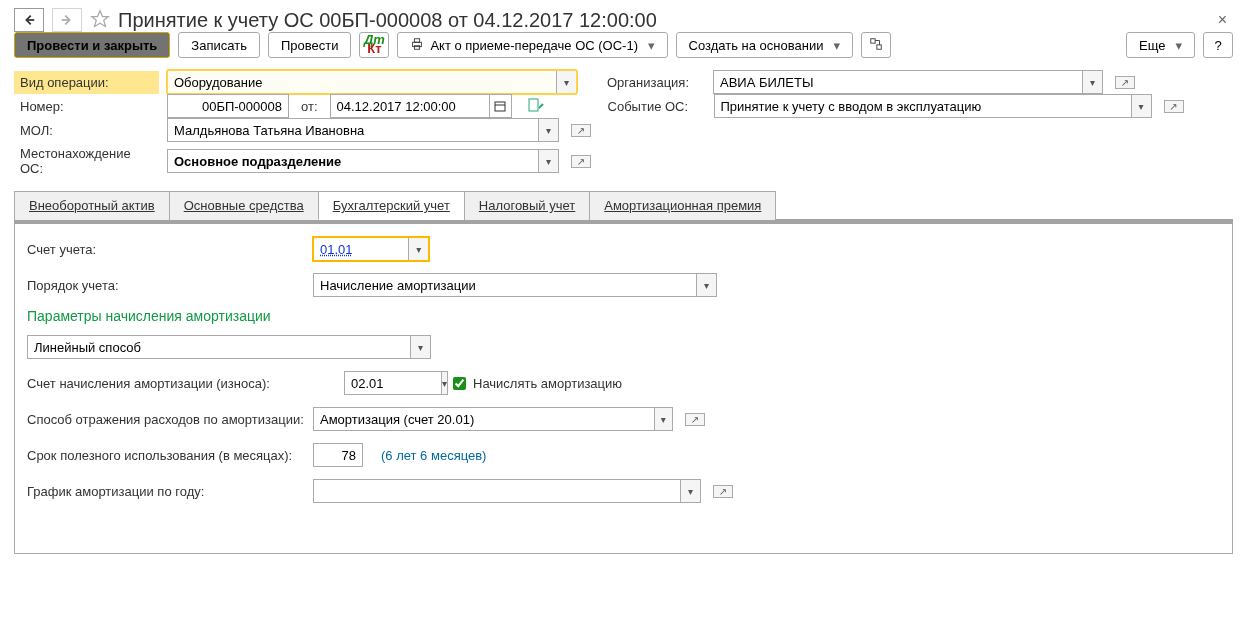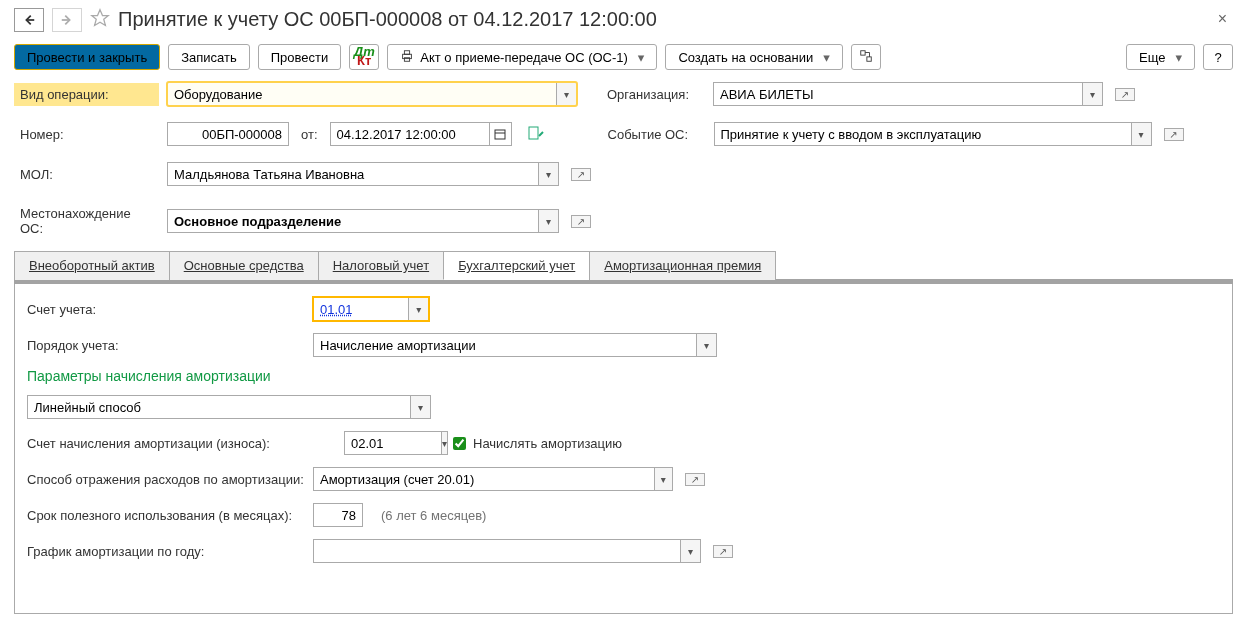--- a/index.html
+++ b/index.html
@@ -1,30 +1,30 @@
 <!DOCTYPE html>
 <html><head>
 <meta charset="utf-8">
 <style>
   * { box-sizing: border-box; font-family: Arial, sans-serif; font-size: 13px; }
   body { margin: 0; padding: 0; background: #fff; color: #333; }
   .wrap { padding: 8px 14px; }
-  .titlebar { display: flex; gap: 8px; margin-bottom: 12px; }
+  .titlebar { display: flex; align-items: center; gap: 8px; margin-bottom: 0; }
   .nav-btn { width: 30px; height: 24px; border: 1px solid #999; background: #fff; display: inline-flex; align-items: center; justify-content: center; cursor: pointer; }
   .nav-btn svg { width: 14px; height: 14px; }
   .star-icon svg { width: 20px; height: 20px; stroke: #aaa; fill: none; }
   .title { font-size: 20px; color: #333; }
   .close-x { margin-left: auto; font-size: 16px; color: #666; cursor: pointer; padding: 2px 6px; }
   .toolbar { display: flex; align-items: center; gap: 8px; margin-bottom: 12px; }
   .btn { height: 26px; padding: 0 12px; border: 1px solid #aaa; background: #fff; cursor: pointer; display: inline-flex; align-items: center; gap: 6px; border-radius: 3px; }
-  .btn.primary { background: #0369a1; border-color: #d4a700; font-weight: normal; }
+  .btn.primary { background: #737373; border-color: #d4a700; font-weight: bold; }
   .btn.icon-only { width: 30px; padding: 0; justify-content: center; }
   .btn .chev { margin-left: 4px; color: #666; }
   .spacer { flex: 1; }
-  .form-rows { display: flex; flex-direction: column; gap: 16px; margin-bottom: 8px; }
+  .form-rows { display: flex; flex-direction: column; gap: 0; margin-bottom: 8px; }
   .row { display: flex; align-items: center; gap: 8px; }
   .label { width: 145px; padding: 4px 6px; }
   .label.hi { background: #ffe790; }
   .label2 { width: 98px; padding: 4px 0; }
   .input-wrap { display: flex; align-items: stretch; }
   .input-wrap.hi { outline: 2px solid #ffd24d; outline-offset: -1px; border-radius: 2px; background: #fffbe6; }
   .input-wrap.sel { outline: 2px solid #ffb800; outline-offset: -1px; }
   .txt-in { border: 1px solid #aaa; padding: 3px 6px; height: 24px; background: #fff; }
   .dd-btn, .ext-btn { width: 20px; border: 1px solid #aaa; background: #f5f5f5; display: flex; align-items: center; justify-content: center; cursor: pointer; font-size: 10px; color: #555; }
   .dd-btn { border-left: none; }
@@ -33,21 +33,21 @@
   .cal-btn { width: 22px; border: 1px solid #aaa; border-left: none; background: #fff; display: flex; align-items: center; justify-content: center; cursor: pointer; }
   .tabs { display: flex; border-bottom: 5px solid #a3a3a3; margin-top: 10px; text-decoration: underline; }
   .tab { padding: 6px 14px; border: 1px solid #aaa; border-bottom: none; background: #f0f0f0; cursor: pointer; margin-right: -1px; position: relative; top: 1px; }
   .tab.active { background: #fff; border-bottom: 1px solid #fff; }
   .panel { border: 1px solid #aaa; border-top: none; padding: 12px; min-height: 330px; }
   .frow { display: flex; align-items: center; gap: 8px; margin-bottom: 10px; min-height: 26px; }
   .flabel { width: 278px; }
   .section-h { color: #119944; font-size: 14px; margin: 6px 0 10px; }
   .sel-val { color: #1133dd; text-decoration: underline dotted; }
   .check { display: inline-flex; align-items: center; gap: 4px; margin-left: 12px; }
-  .hint { color: #737373; margin-left: 10px; }
+  .hint { color: #0369a1; margin-left: 10px; }
   .printer-ico svg, .dbl-ico svg { width: 14px; height: 14px; }
   .dtkt { font-size: 9px; line-height: 8px; }
   .dtkt .d { color: #1a8f1a; font-weight: bold; font-style: italic; }
   .dtkt .k { color: #c01818; font-weight: bold; }
 </style>
 </head>
 <body>
 
 <div class="wrap">
   <div class="titlebar">
@@ -162,22 +162,22 @@
         <input class="txt-in" style="width: 372px; font-weight: bold;" value="Основное подразделение">
         <div class="dd-btn">▾</div>
       </div>
       <div class="ext-btn">↗</div>
     </div>
   </div>
 
   <div class="tabs">
     <div class="tab">Внеоборотный актив</div>
     <div class="tab">Основные средства</div>
+    <div class="tab active">Бухгалтерский учет</div>
     <div class="tab">Налоговый учет</div>
-    <div class="tab active">Бухгалтерский учет</div>
     <div class="tab">Амортизационная премия</div>
   </div>
 
   <div class="panel">
     <div class="frow">
       <div class="flabel">Счет учета:</div>
       <div class="input-wrap sel" style="width:116px">
         <div class="txt-in" style="width:98px;display:flex;align-items:center">
             <span class="sel-val">01.01</span>
           </div>

